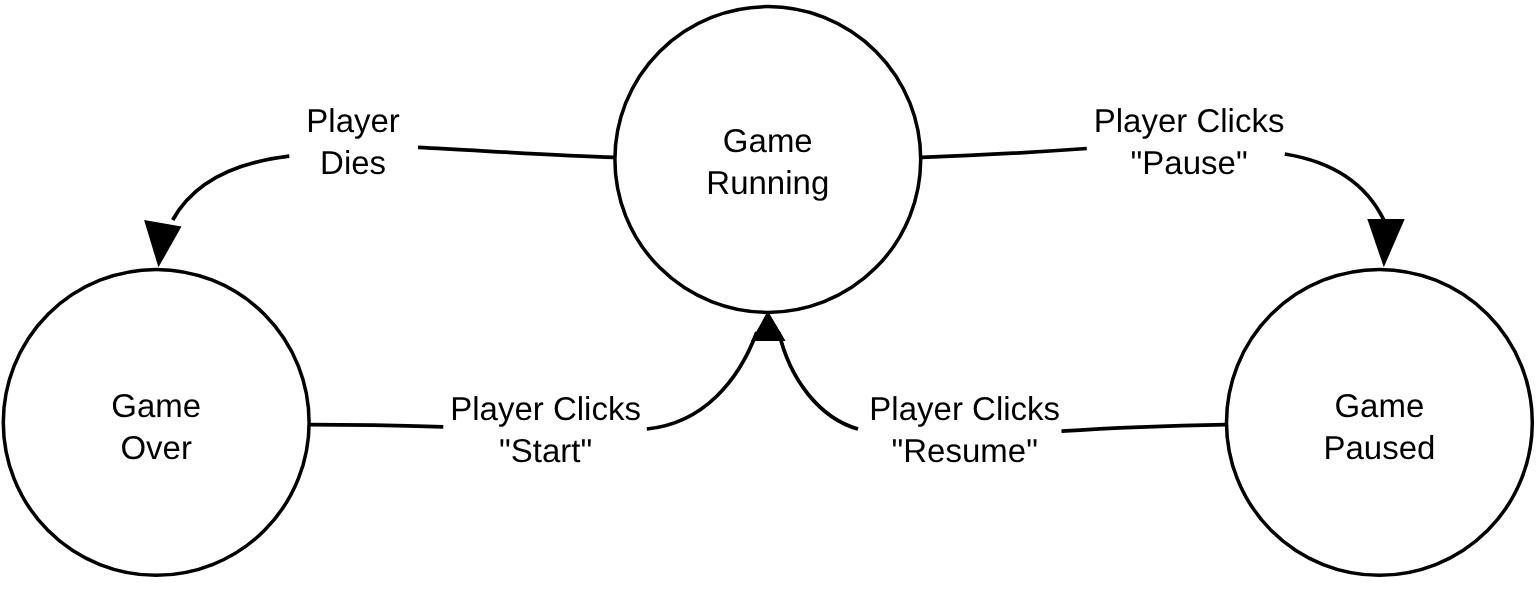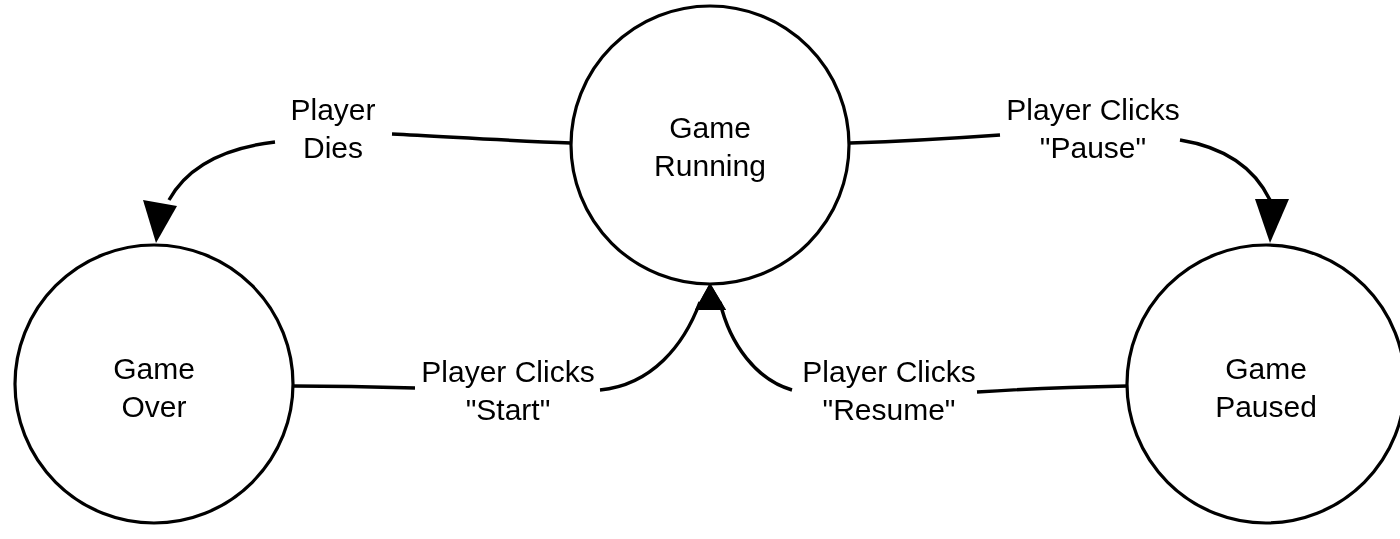--- a/index.html
+++ b/index.html
@@ -11,21 +11,20 @@
     width: 1400px;
     height: 539px;
     overflow: hidden;
     font-family: "Liberation Sans", sans-serif;
   }
   #diagram-root {
     position: relative;
     width: 1200px;
     height: 539px;
     background: #ffffff;
-    padding-left: 12px;
   }
   svg.diagram {
     display: block;
     width: 1400px;
     height: 539px;
   }
   .state-circle {
     fill: #ffffff;
     stroke: #000000;
     stroke-width: 3.2;

